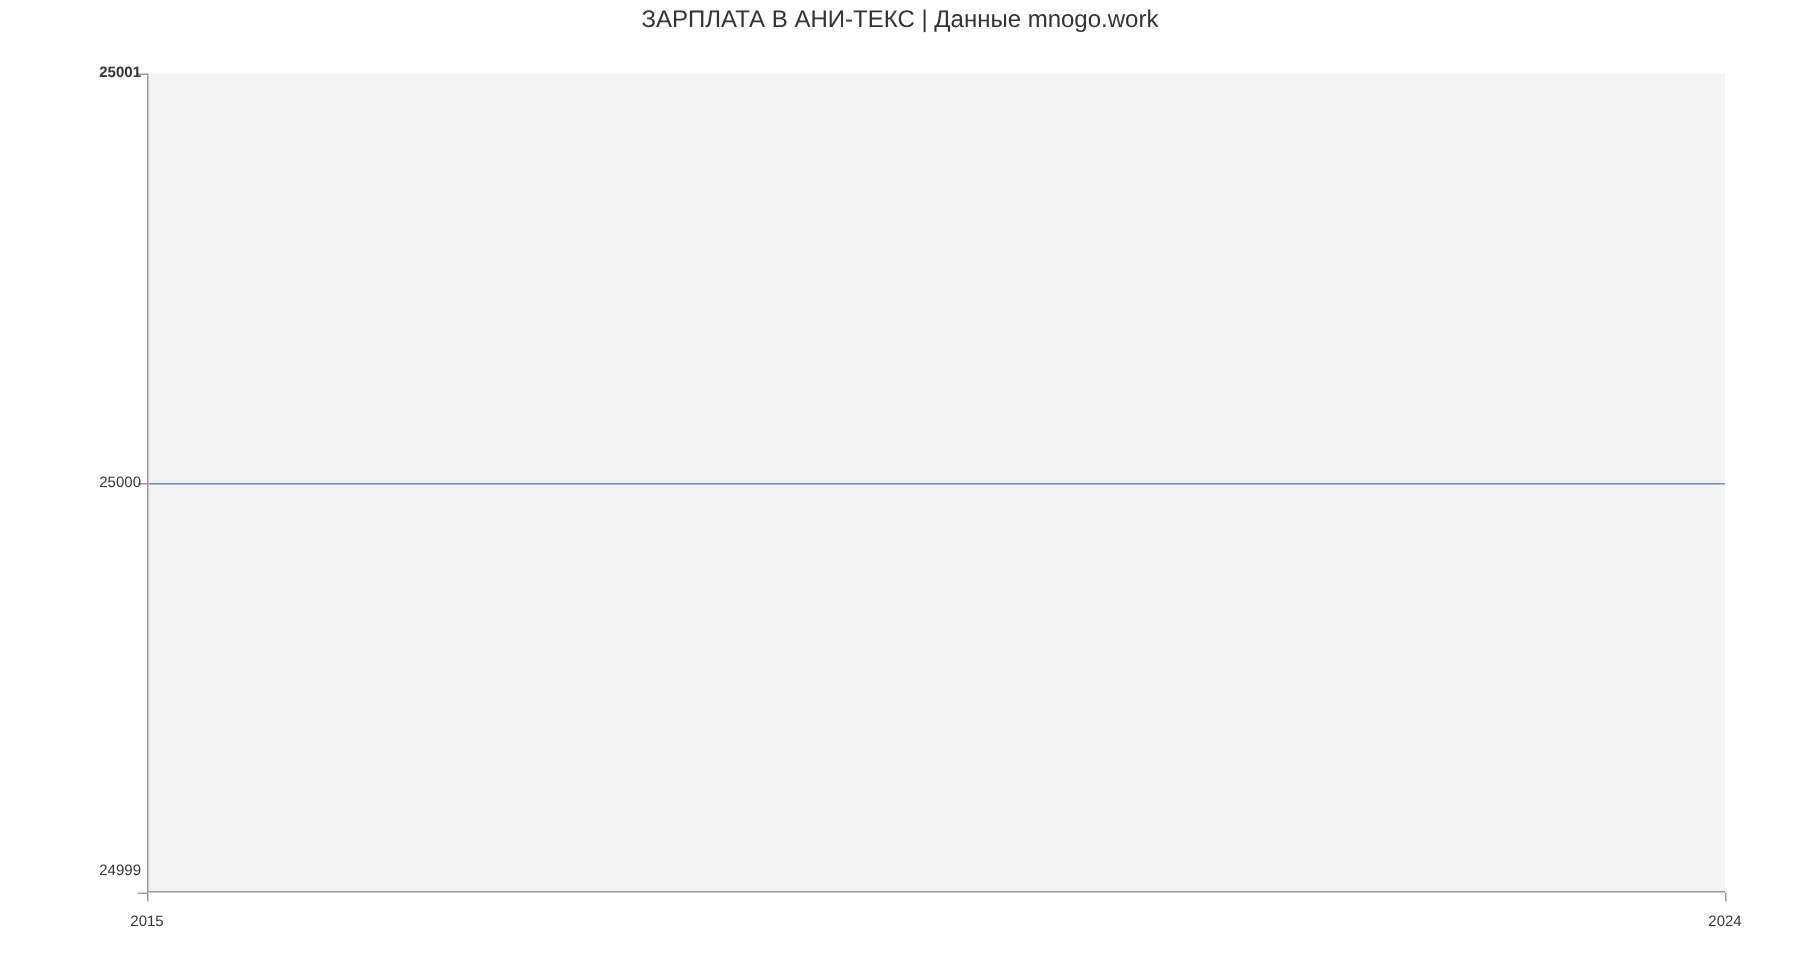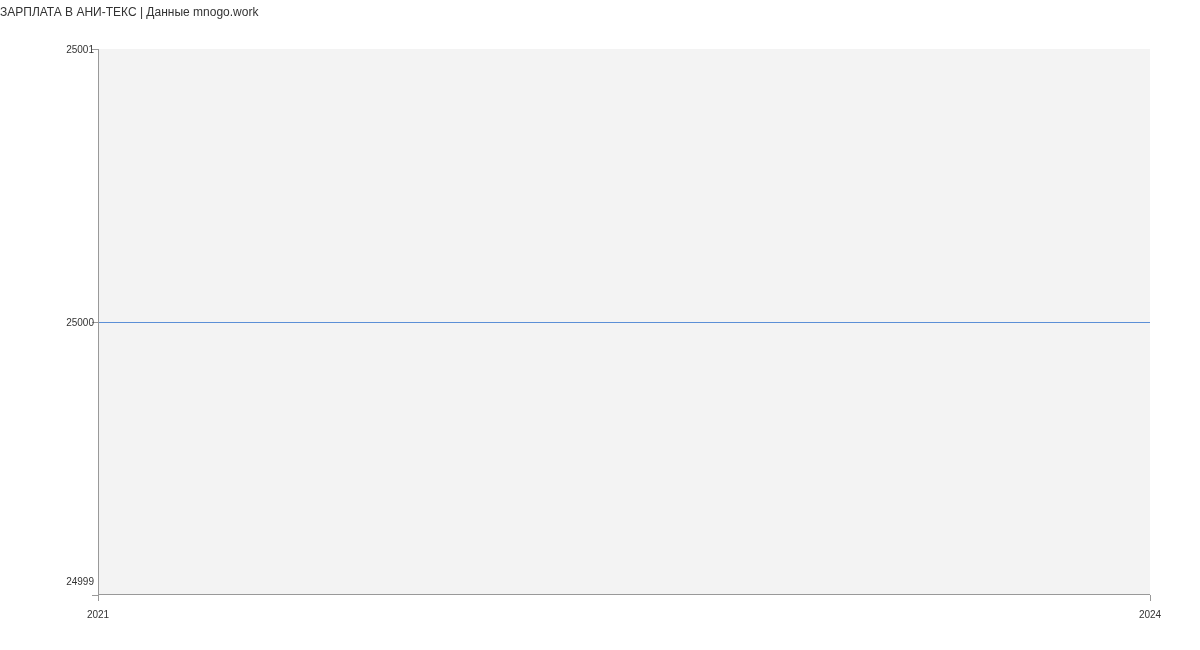--- a/index.html
+++ b/index.html
@@ -8,22 +8,22 @@
       height: 650px;
       background: #ffffff;
       font-family: Verdana, Geneva, sans-serif;
       position: relative;
     }
     .chart-title {
       position: absolute;
       top: 5px;
       left: 0;
       right: 0;
-      text-align: left;
-      font-size: 12px;
+      text-align: center;
+      font-size: 16px;
       color: #333;
     }
     .plot-area {
       position: absolute;
       top: 49px;
       left: 98px;
       width: 1052px;
       height: 546px;
       background: #f3f3f3;
       border-left: 1px solid #999;
@@ -72,21 +72,21 @@
 <div class="chart-title">ЗАРПЛАТА В АНИ-ТЕКС | Данные mnogo.work</div>
 
 <div class="plot-area">
   <div class="data-line" style="top: 273px;"></div>
 </div>
 
 <div class="y-tick" style="top: 49px;"></div>
 <div class="y-tick" style="top: 322px;"></div>
 <div class="y-tick" style="top: 595px;"></div>
 
-<div class="y-label" style="top: 49px;">25001</div>
+<div class="y-label" style="top: 49px; font-weight: bold;">25001</div>
 <div class="y-label" style="top: 322px; text-align: center;">25000</div>
 <div class="y-label" style="top: 581px; text-align: center;">24999</div>
 
 <div class="x-tick" style="left: 98px;"></div>
 <div class="x-tick" style="left: 1150px;"></div>
 
-<div class="x-label" style="left: 98px;">2021</div>
+<div class="x-label" style="left: 98px;">2015</div>
 <div class="x-label" style="left: 1150px;">2024</div>
 
 </body></html>

